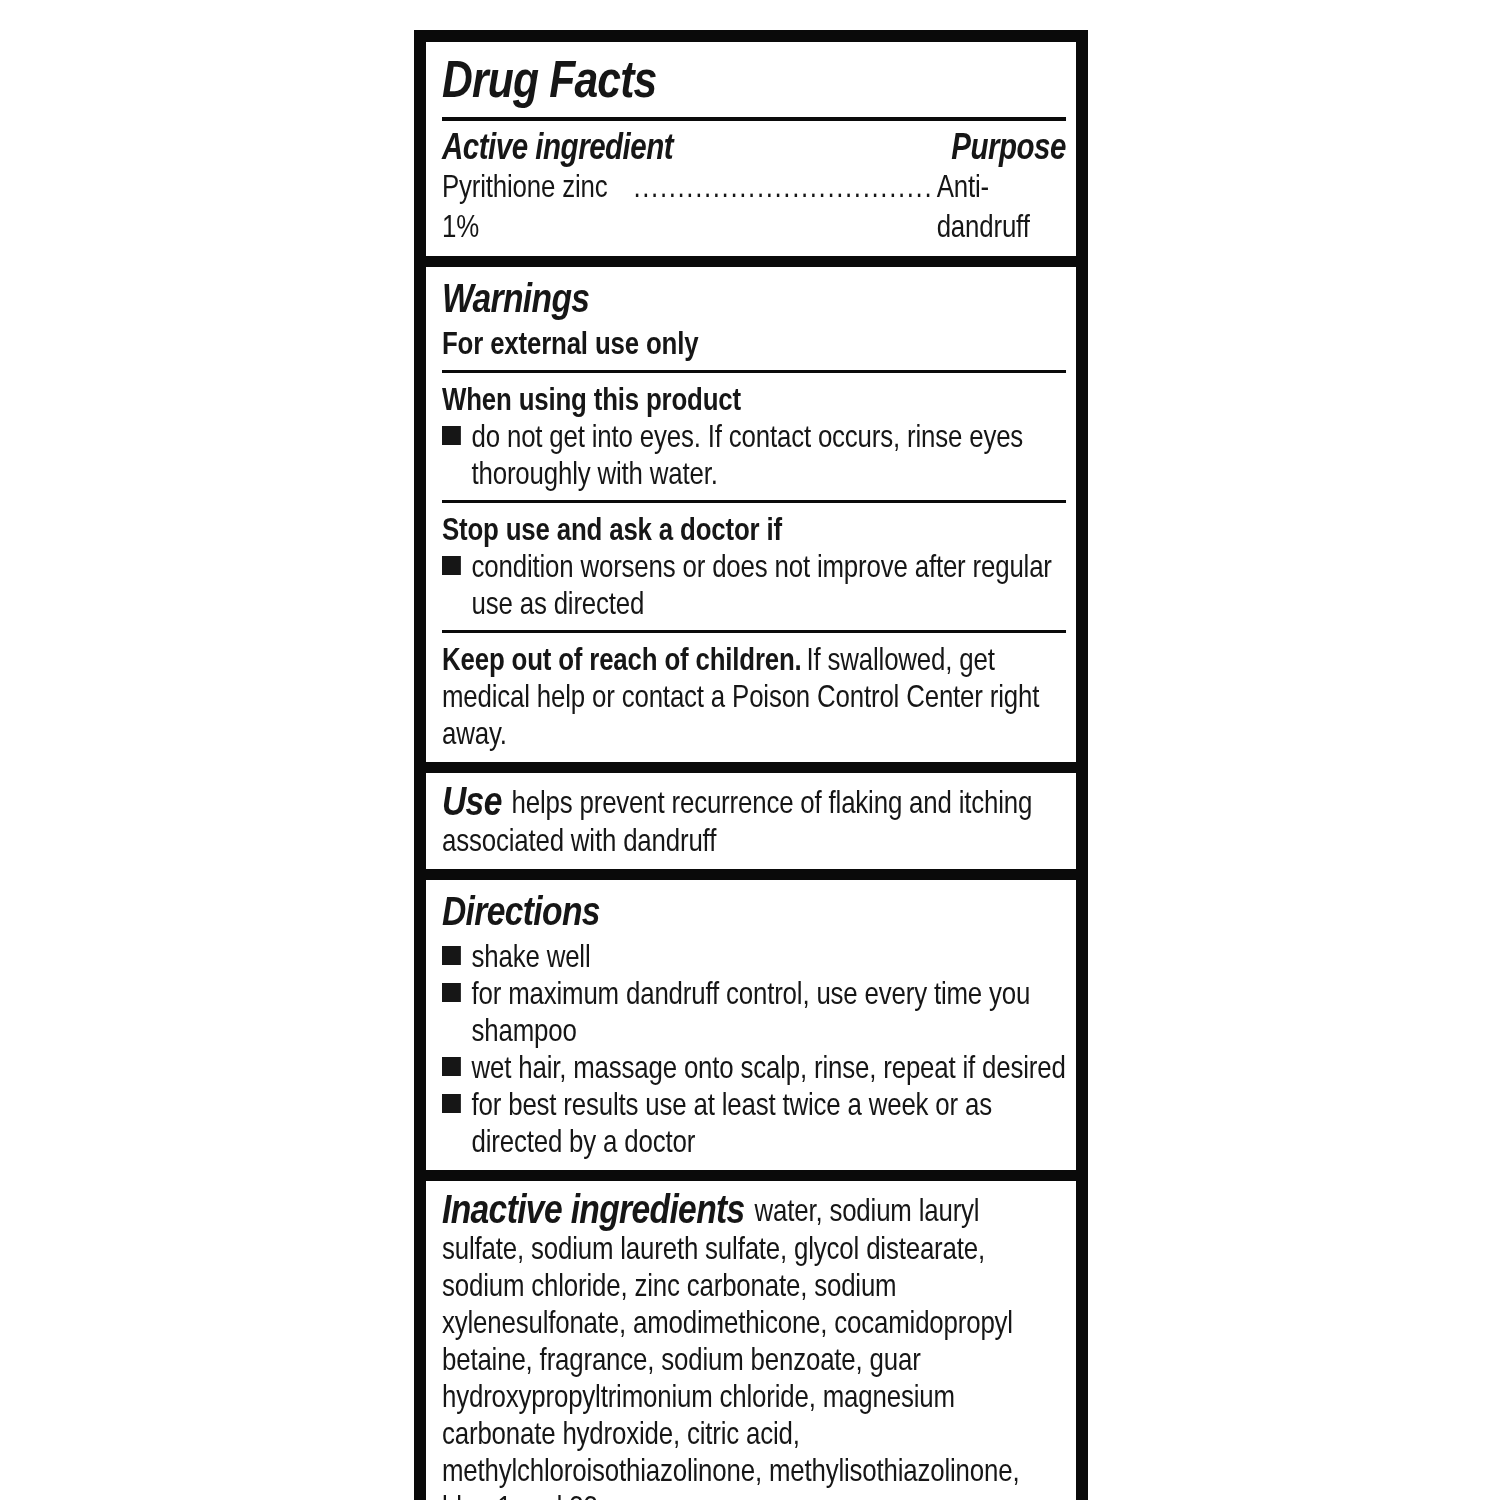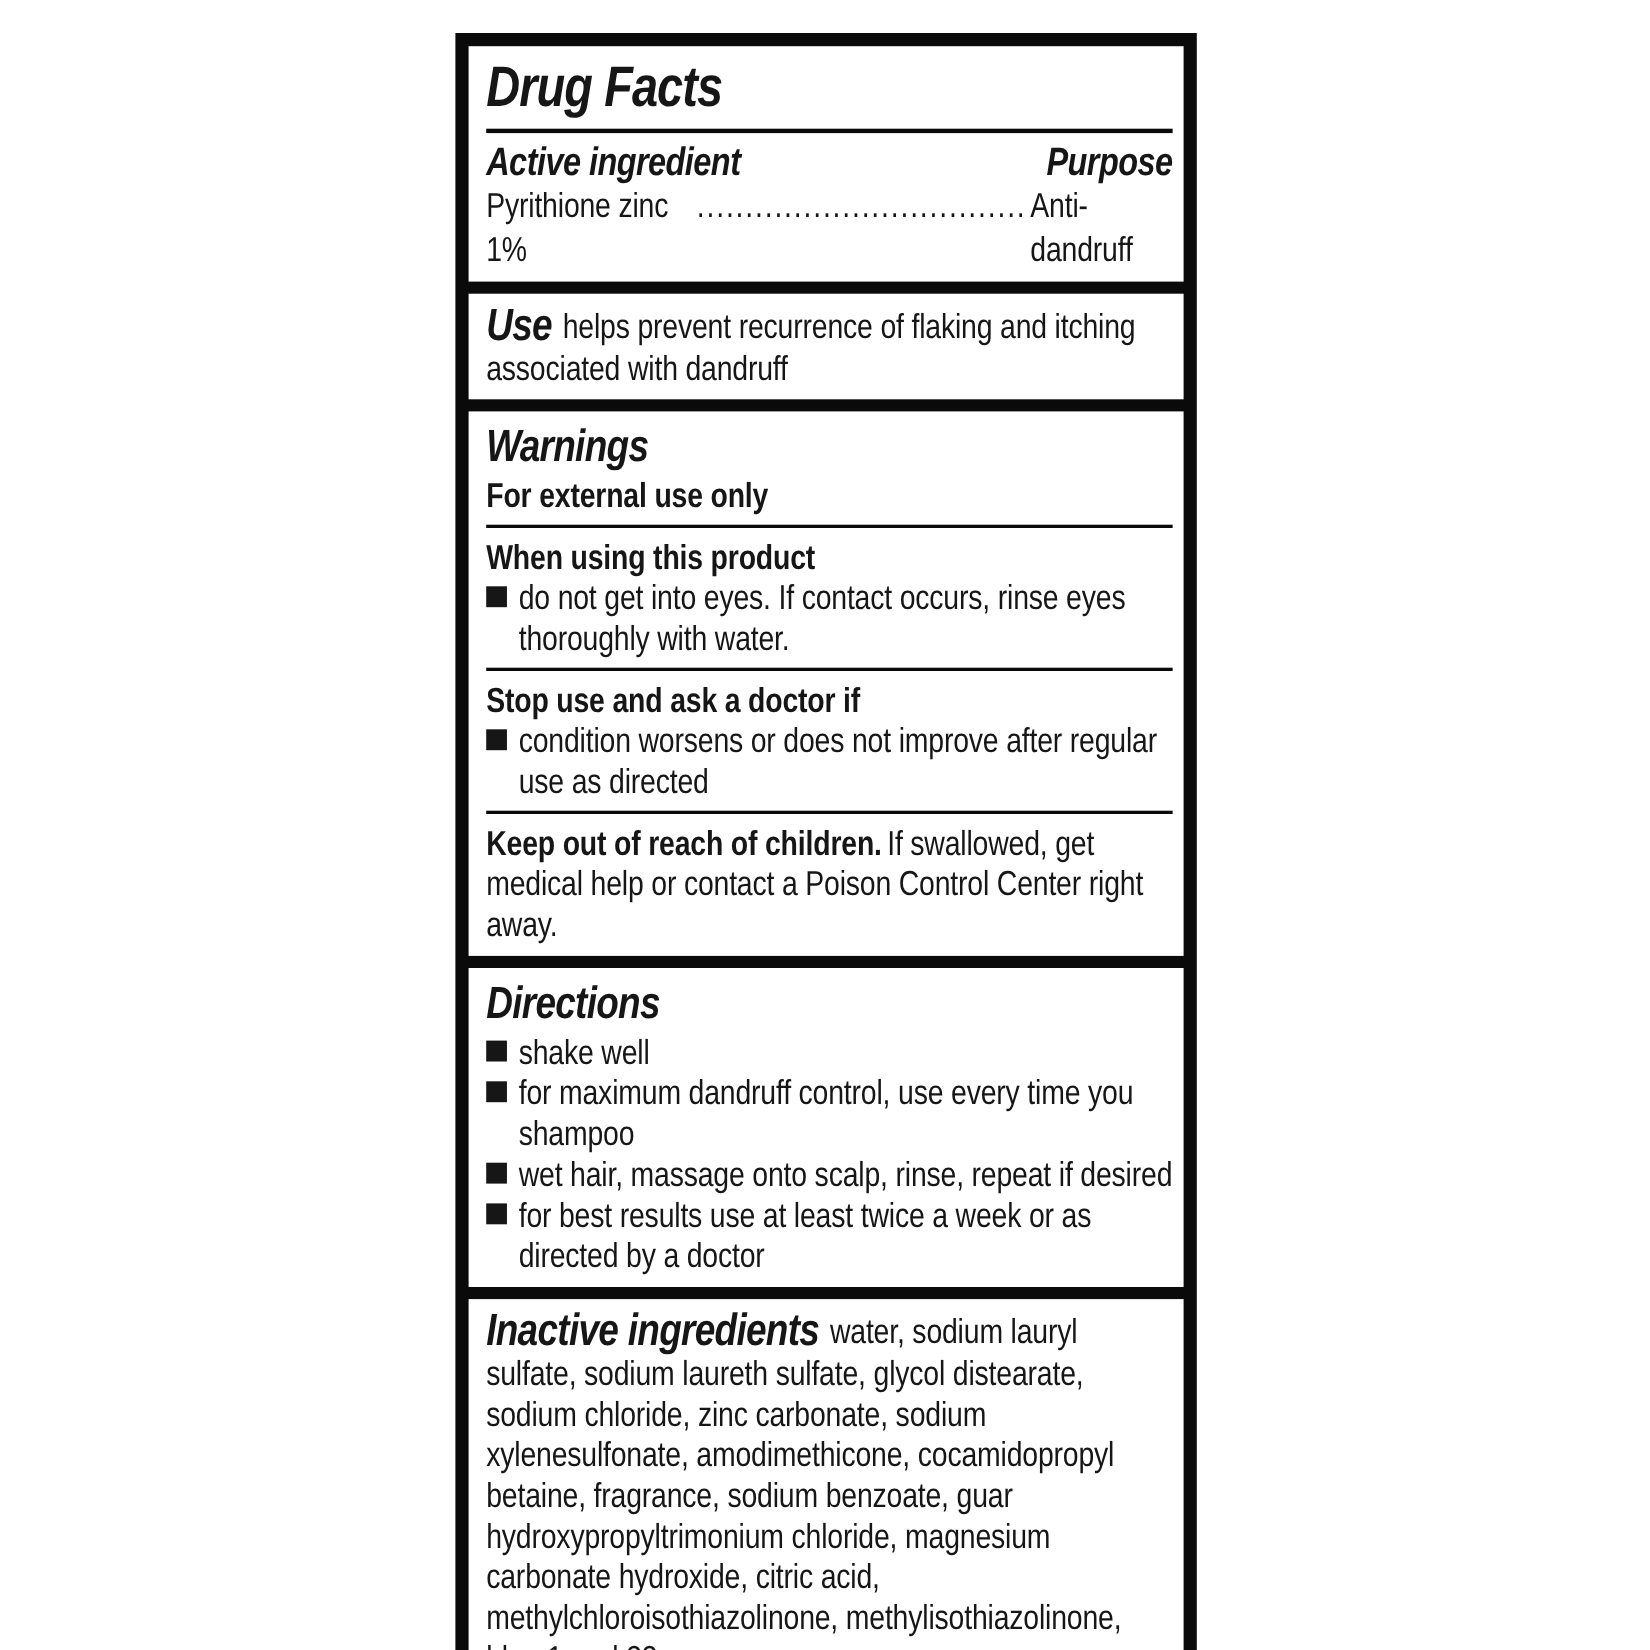--- a/index.html
+++ b/index.html
@@ -145,26 +145,20 @@
         <div class="leader-row">
           <span>Pyrithione zinc 1%</span>
           <span class="leader-dots">......................................</span>
           <span>Anti-dandruff</span>
         </div>
       </div>
     </section>
 
     <section class="panel">
       <div class="squeeze body-text">
-        <p class="para"><span class="inline-h2">Use</span><span>helps prevent recurrence of flaking and itching associated with dandruff</span></p>
-      </div>
-    </section>
-
-    <section class="panel">
-      <div class="squeeze body-text">
         <div class="h2 h2-block">Warnings</div>
         <div class="bold">For external use only</div>
         <div class="rule-thin"></div>
         <div class="bold">When using this product</div>
         <ul class="bullets">
           <li>
             <span class="sq"></span>
             <span>do not get into eyes. If contact occurs, rinse eyes thoroughly with water.</span>
           </li>
         </ul>
@@ -176,20 +170,26 @@
             <span>condition worsens or does not improve after regular use as directed</span>
           </li>
         </ul>
         <div class="rule-thin"></div>
         <p class="para"><span class="inline-bold">Keep out of reach of children.</span><span>If swallowed, get medical help or contact a Poison Control Center right away.</span></p>
       </div>
     </section>
 
     <section class="panel">
       <div class="squeeze body-text">
+        <p class="para"><span class="inline-h2">Use</span><span>helps prevent recurrence of flaking and itching associated with dandruff</span></p>
+      </div>
+    </section>
+
+    <section class="panel">
+      <div class="squeeze body-text">
         <div class="h2 h2-block">Directions</div>
         <ul class="bullets">
           <li>
             <span class="sq"></span>
             <span>shake well</span>
           </li>
           <li>
             <span class="sq"></span>
             <span>for maximum dandruff control, use every time you shampoo</span>
           </li>

